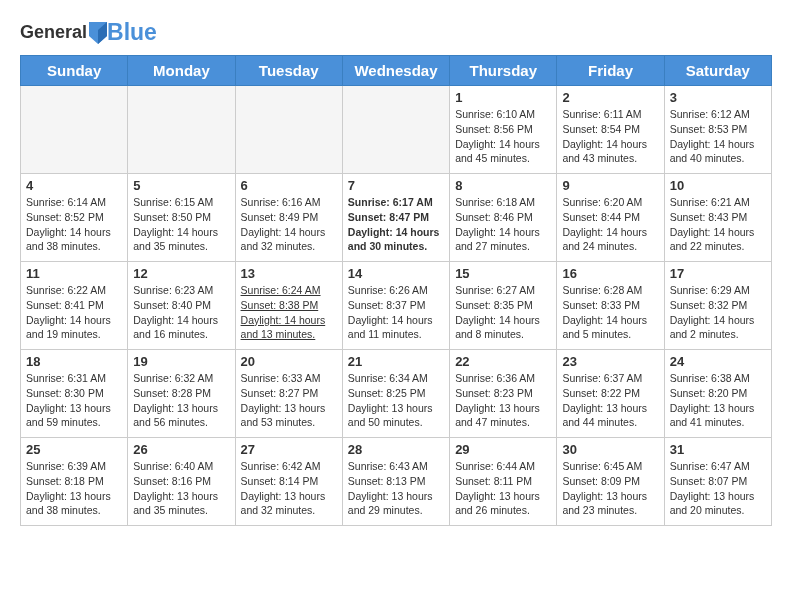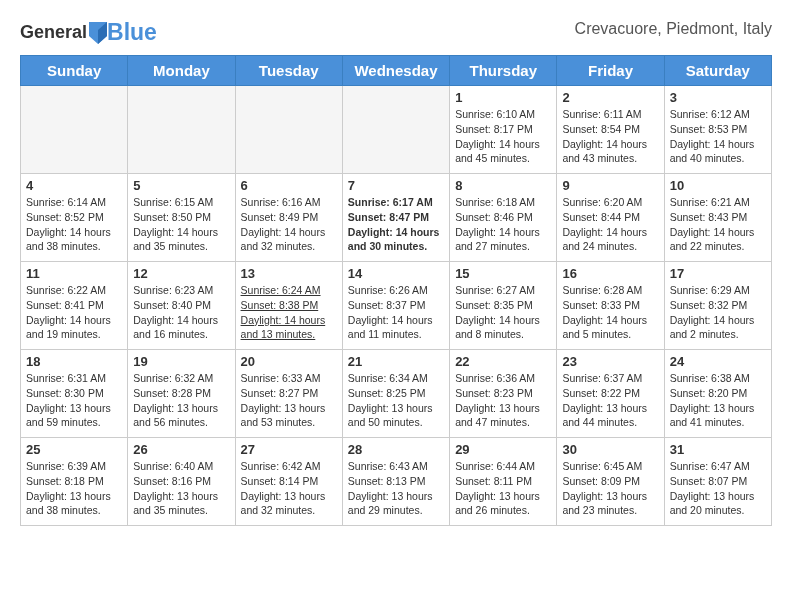--- a/index.html
+++ b/index.html
@@ -102,21 +102,20 @@
         <span class="logo-general">General</span>
         <svg class="logo-icon" viewBox="0 0 18 22">
           <polygon points="0,0 18,0 18,14 9,22 0,14" fill="#4a90d9"></polygon>
           <polygon points="9,8 18,0 18,14 9,22" fill="#2a6db5"></polygon>
         </svg>
       </span>
       <span class="logo-blue">Blue</span>
     </div>
   </div>
   <div class="title-block">
-    <div class="location">Crevacuore, Piedmont, Italy</div>
   </div>
 </div>
 
 <table>
   <thead>
     <tr>
     <th>Sunday</th>
         <th>Monday</th>
         <th>Tuesday</th>
         <th>Wednesday</th>
@@ -127,21 +126,21 @@
   </thead>
   <tbody id="calendar-body">
   <tr>
         <td class="empty"></td>
         <td class="empty"></td>
         <td class="empty"></td>
         <td class="empty"></td>
         <td>
           <span class="day-number">1</span>
           <div class="day-info" style="white-space: pre-line;">Sunrise: 6:10 AM
-Sunset: 8:17 PM
+Sunset: 8:56 PM
 Daylight: 14 hours
 and 45 minutes.</div>
         </td>
         <td>
           <span class="day-number">2</span>
           <div class="day-info" style="white-space: pre-line;">Sunrise: 6:11 AM
 Sunset: 8:54 PM
 Daylight: 14 hours
 and 43 minutes.</div>
         </td>

